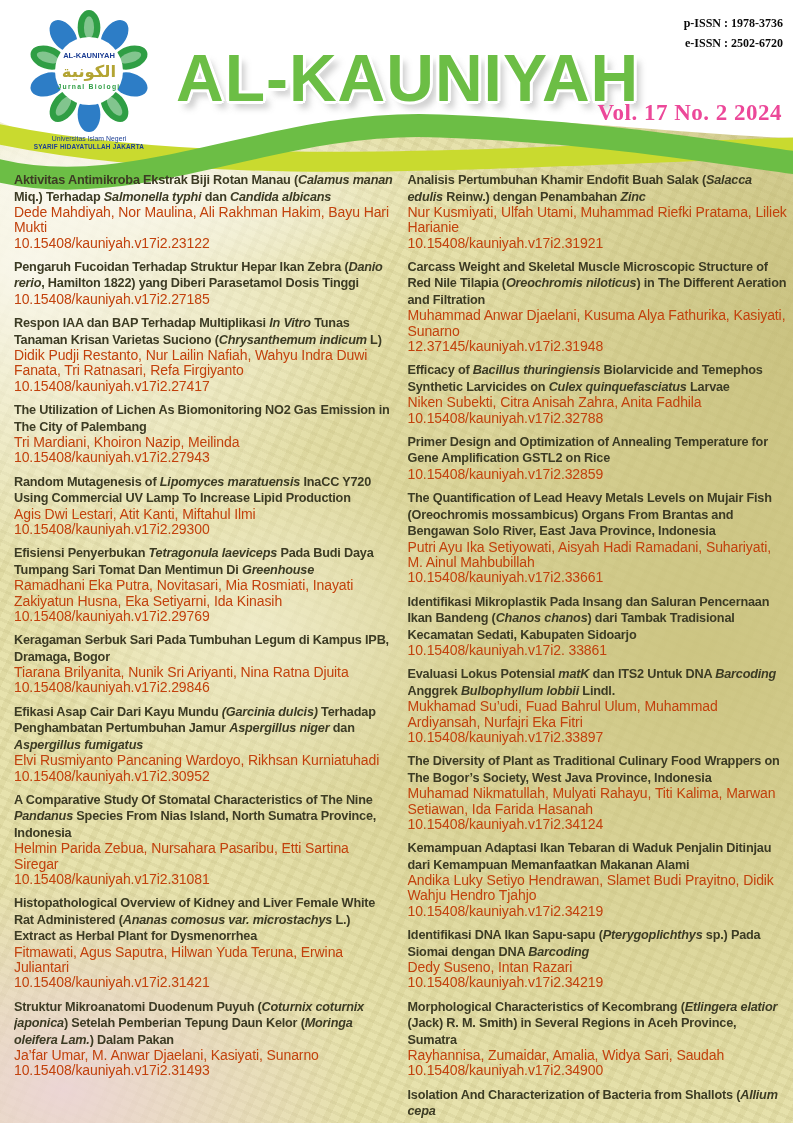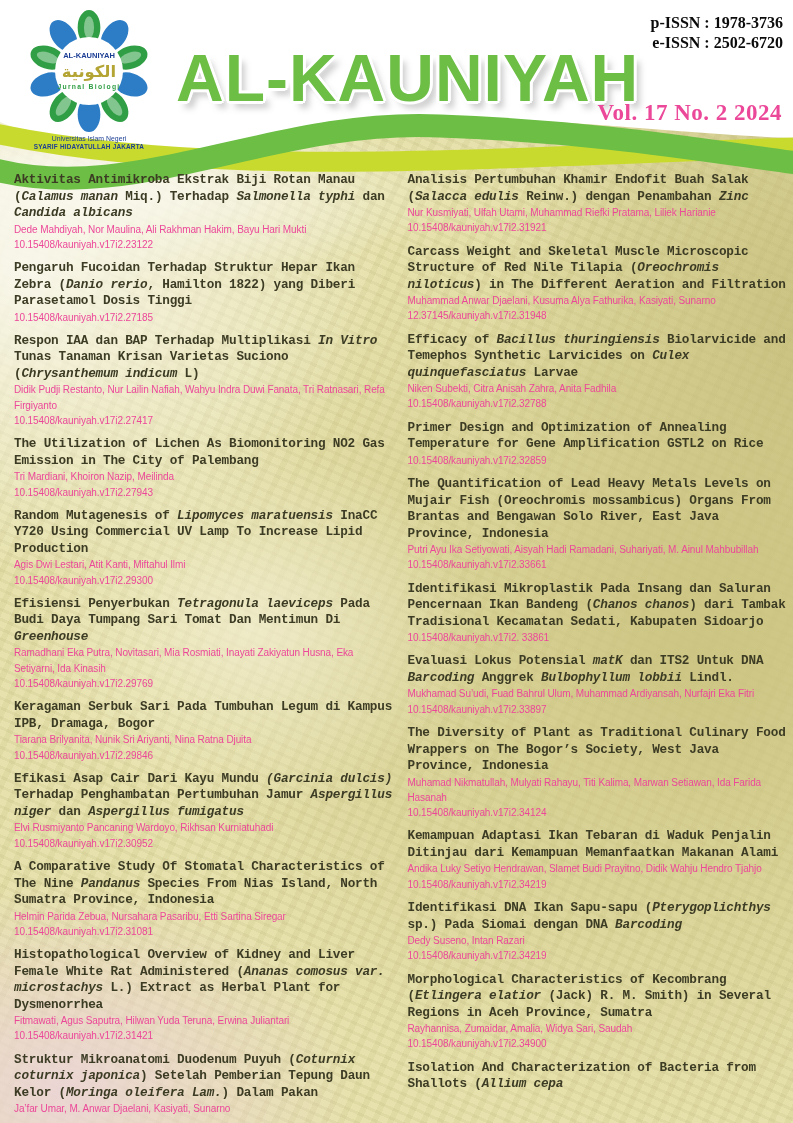--- a/index.html
+++ b/index.html
@@ -28,44 +28,43 @@
   .journal-title {
     left:176px; top:40px; font-size:66px; font-weight:800; letter-spacing:1px;
     color:#6CBE45; white-space:nowrap;
     text-shadow:
       -2px -2px 0 #fff, 2px -2px 0 #fff, -2px 2px 0 #fff, 2px 2px 0 #fff,
       0 -3px 0 #fff, 0 3px 0 #fff, -3px 0 0 #fff, 3px 0 0 #fff,
       6px 7px 6px rgba(110,110,110,0.35);
   }
   .issn-block {
     right:10px; top:13px; text-align:right; color:#0b0b0b;
-    font-family:"Liberation Serif", serif; font-weight:700; font-size:16px; line-height:20px;
+    font-family:"Liberation Serif", serif; font-weight:700; font-size:12px; line-height:20px;
   }
   .volume-label {
     right:11px; top:100px; color:#ec4899; font-family:"Liberation Serif", serif;
     font-weight:700; font-size:23px; letter-spacing:0.5px; white-space:nowrap;
   }
   .logo-wrap { left:26px; top:8px; width:126px; height:126px; }
   .inst-lines { left:14px; top:135px; width:150px; text-align:center; color:#1c3e94; }
   .inst-1 { font-size:6.9px; line-height:8px; }
   .inst-2 { font-size:6.4px; line-height:8px; font-weight:700; letter-spacing:0.2px; }
   
   .columns {
     position:absolute; left:14px; top:172px; width:774px; height:946px;
     display:flex; gap:13px; z-index:3; overflow:hidden;
   }
   .col { flex:1 1 0; min-width:0; }
   .article { margin-bottom:8px; }
   .article-title {
     font-weight:700; font-size:12.7px; line-height:16.5px; letter-spacing:-0.2px;
     color:#3c3b24;
-    font-family:Liberation Mono, monospace;
   }
   .article-authors, .article-doi {
-    font-size:10px; line-height:15.3px; letter-spacing:-0.1px; color:#ec4899;
+    font-size:14px; line-height:15.3px; letter-spacing:-0.1px; color:#c2410c;
   }
 </style>
 </head>
 <body>
 
 <div class="page">
 
   <div class="photo-bg"></div>
 
   <svg class="waves" viewBox="0 0 793 230" preserveAspectRatio="none" aria-hidden="true">

